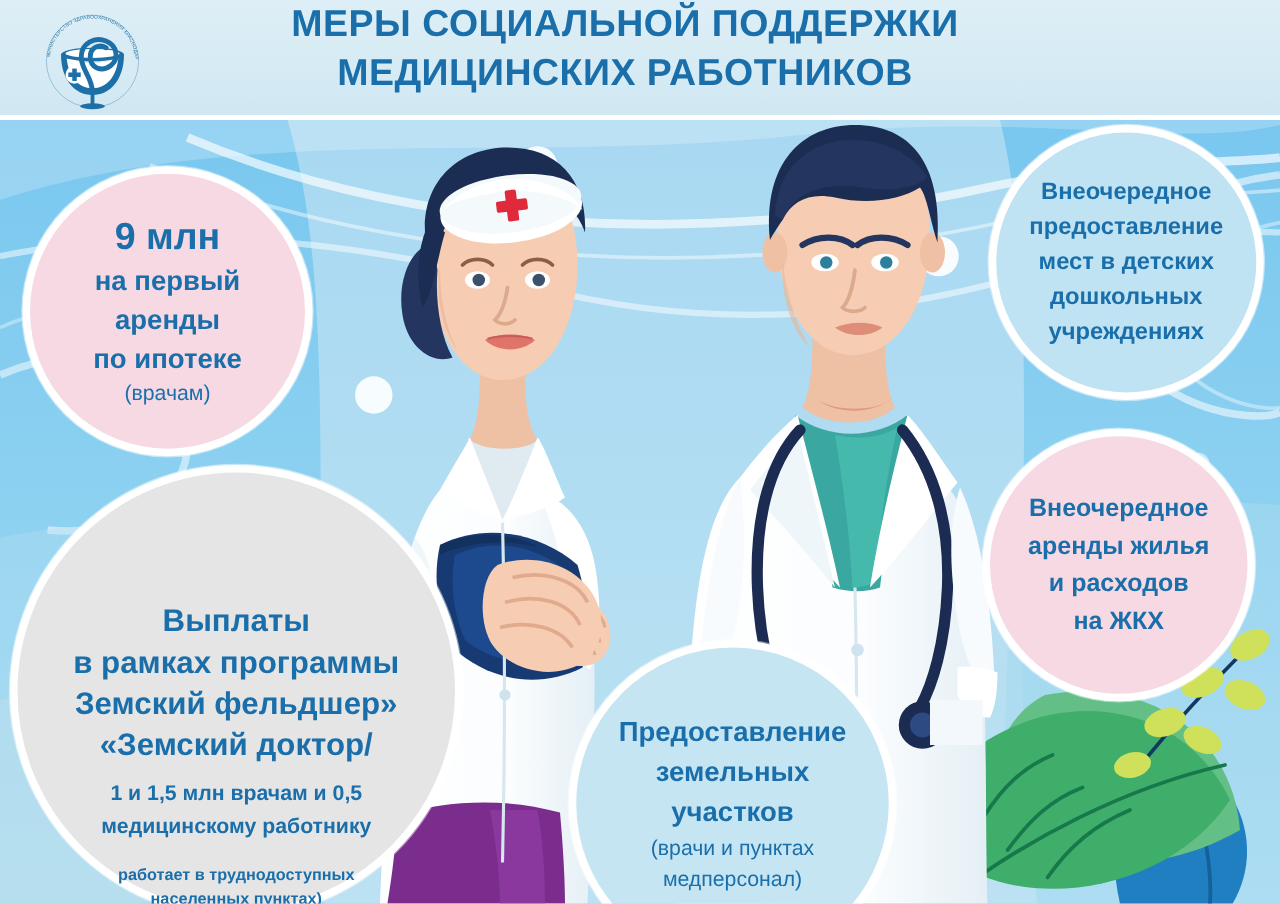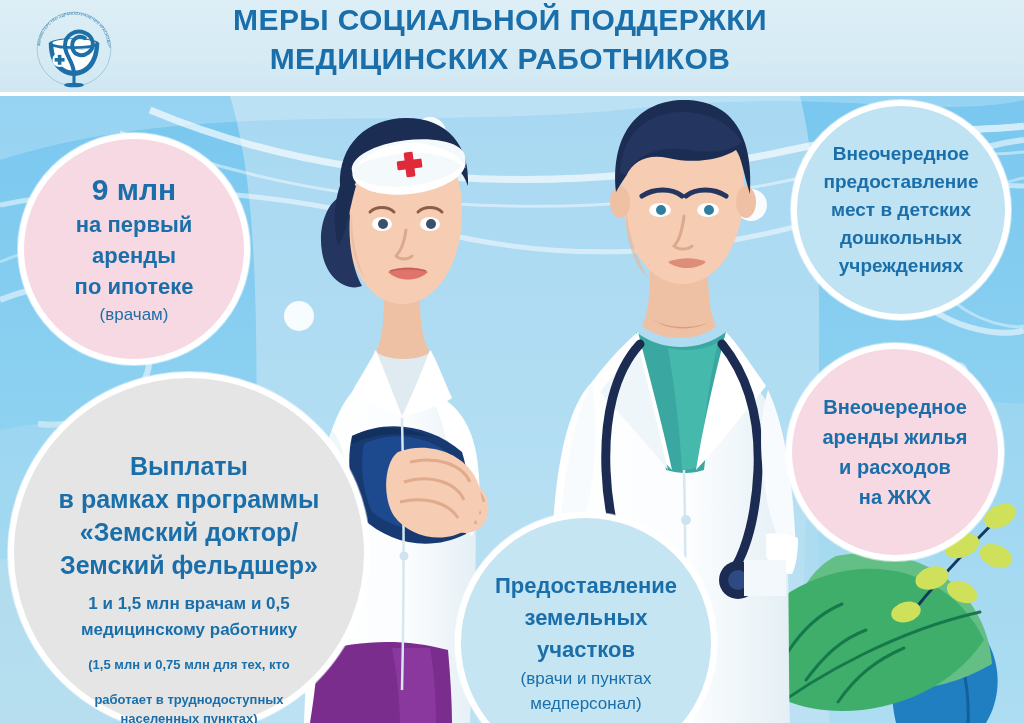--- a/index.html
+++ b/index.html
@@ -407,25 +407,24 @@
   <div class="bubble b-mortgage">
     <div class="big">9 млн</div>
     <div class="mid">на первый аренды</div>
     <div class="mid">по ипотеке</div>
     <div class="small">(врачам)</div>
   </div>
 
   <div class="bubble b-zemsky">
     <div class="h1">Выплаты</div>
     <div class="h1">в рамках программы</div>
+    <div class="h1">Земский фельдшер»</div>
     <div class="h1">«Земский доктор/</div>
-    <div class="h1">Земский фельдшер»</div>
     <div class="h2">1 и 1,5 млн врачам и 0,5</div>
     <div class="h2" style="margin-top:0">медицинскому работнику</div>
-    <div class="h3">(1,5 млн и 0,75 млн для тех, кто</div>
     <div class="h3" style="margin-top:16px">работает в труднодоступных</div>
     <div class="h3" style="margin-top:0">населенных пунктах)</div>
   </div>
 
   <div class="bubble b-kindergarten">
     <div class="l">Внеочередное</div>
     <div class="l">предоставление</div>
     <div class="l">мест в детских</div>
     <div class="l">дошкольных</div>
     <div class="l">учреждениях</div>

